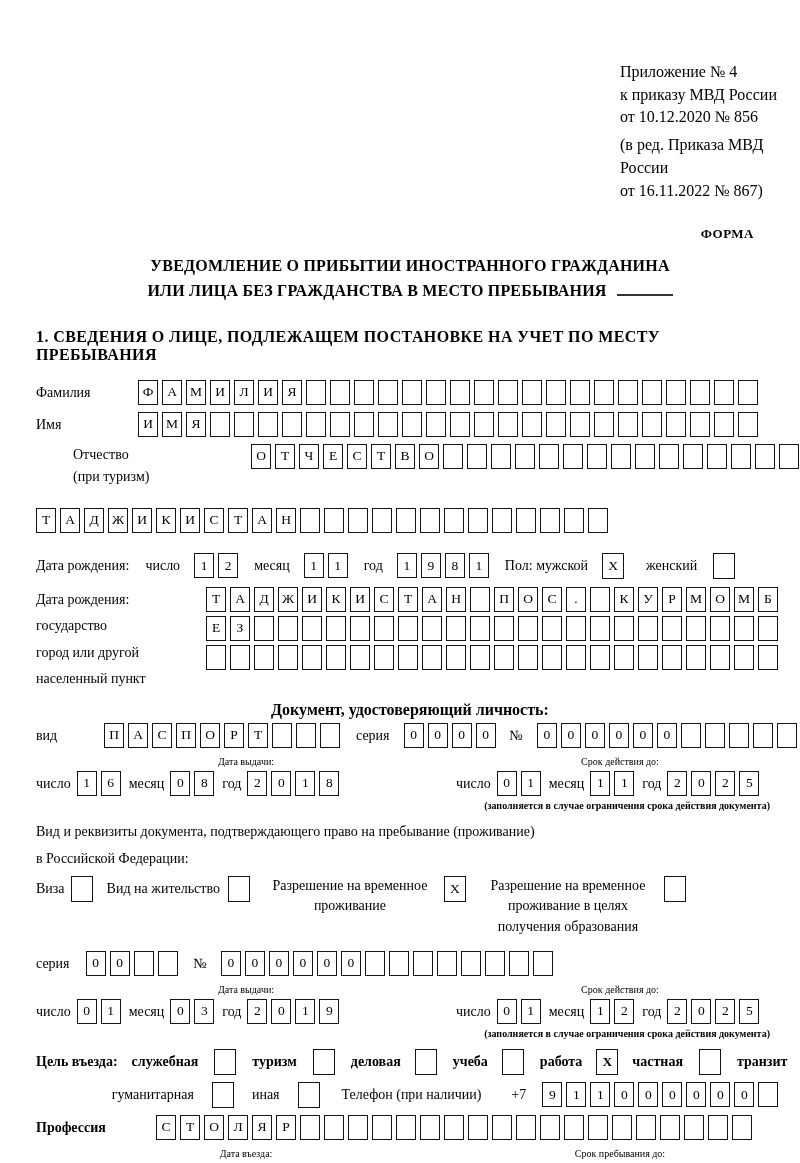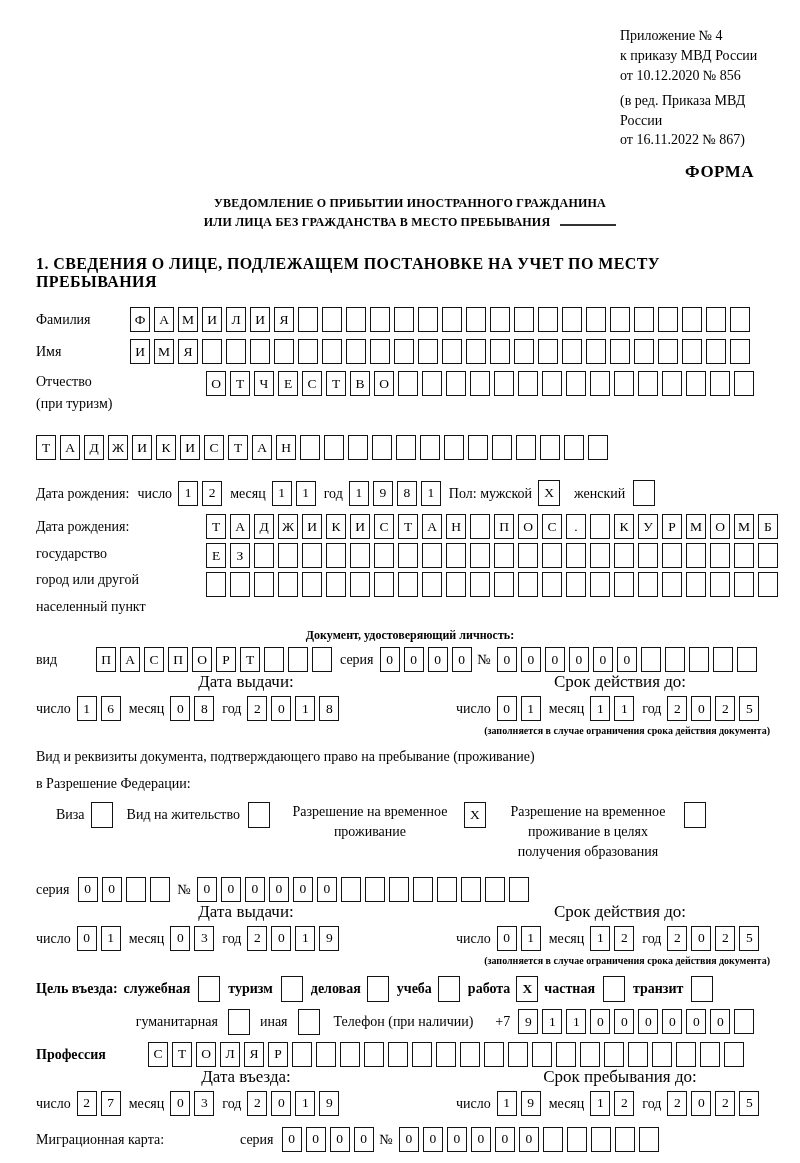--- a/index.html
+++ b/index.html
@@ -2,51 +2,51 @@
 <html lang="ru"><head>
 <meta charset="utf-8">
 <style>
   html,body{margin:0;padding:0;background:#fff;}
   body{
     width:800px;height:1163px;box-sizing:border-box;
     padding:26px 16px 0 36px;overflow:hidden;
     font-family:"Liberation Serif","DejaVu Serif",serif;
     color:#000;font-size:14px;
   }
-  .appendix{margin-left:584px;font-size:14px;line-height:1.42;}
+  .appendix{margin-left:584px;font-size:16px;line-height:1.42;margin-top:35px;}
   .appendix .ed{margin-top:5px;}
-  .forma{text-align:right;padding-right:30px;font-weight:bold;font-size:17px;margin-top:12px;letter-spacing:.5px;}
-  .title{text-align:center;font-weight:bold;font-size:12px;line-height:1.55;margin-top:12px;letter-spacing:.2px;}
+  .forma{text-align:right;padding-right:30px;font-weight:bold;font-size:13px;margin-top:24px;letter-spacing:.5px;}
+  .title{text-align:center;font-weight:bold;font-size:16px;line-height:1.55;margin-top:12px;letter-spacing:.2px;}
   .blankline{display:inline-block;width:56px;border-bottom:2px solid #333;height:1px;margin-left:10px;}
   .sec-head{font-weight:bold;font-size:16px;margin-top:24px;letter-spacing:.4px;}
-  .row{display:flex;align-items:flex-start;margin-top:7px;}
+  .row{display:flex;align-items:flex-start;margin-top:7px;gap:8px;}
   .lbl{line-height:25px;flex-shrink:0;}
   .lbl2{line-height:22px;flex-shrink:0;}
   .cells{display:flex;gap:4px;flex-wrap:nowrap;}
   .cell{
     width:20px;height:25px;box-sizing:border-box;border:1.6px solid #141414;
     display:flex;align-items:center;justify-content:center;
     font-size:13.5px;flex-shrink:0;background:#fff;
   }
   .cbox{
     width:22px;height:26px;box-sizing:border-box;border:1.6px solid #141414;
     display:flex;align-items:center;justify-content:center;font-size:13.5px;flex-shrink:0;background:#fff;
   }
   .gap6{margin-right:6px;} .gap8{margin-right:8px;} .gap10{margin-right:10px;} .gap14{margin-right:14px;}
-  .center-bold{text-align:center;font-weight:bold;font-size:12px;margin-top:8px;}
+  .center-bold{text-align:center;font-weight:bold;font-size:16px;margin-top:8px;}
   .two-col{display:flex;}
   .col-l{width:420px;flex-shrink:0;}
   .col-r{width:328px;flex-shrink:0;}
-  .col-head{text-align:center;font-size:17px;}
+  .col-head{text-align:center;font-size:10px;margin-top:8px;}
   .dg{display:flex;align-items:center;}
   .dg .lbl{margin-right:6px;}
   .dg .cells{margin-right:8px;}
   .note-right{text-align:right;font-size:10px;margin-top:4px;padding-right:14px;font-weight:bold;}
   .para{line-height:1.9;margin-top:8px;}
-  .permit-row{display:flex;align-items:flex-start;margin-top:4px;margin-left:20px;}
+  .permit-row{display:flex;align-items:flex-start;margin-top:4px;}
   .permit-lbl-multi{text-align:center;line-height:1.45;flex-shrink:0;}
   .mplace{display:flex;margin-top:8px;}
   .mplace-labels div{line-height:26.5px;}
   .mplace-cells .cells{margin-bottom:4px;}
 </style>
 </head>
 <body>
 
 <div class="appendix">
   <div>Приложение № 4</div>
@@ -123,21 +123,21 @@
       <div class="cell"></div>
       <div class="cell"></div>
       <div class="cell"></div>
       <div class="cell"></div>
       <div class="cell"></div>
       <div class="cell"></div>
     </div>
 </div>
 
 <div class="row" style="margin-bottom:20px;">
-  <div style="width:170px;flex-shrink:0;">
+  <div style="width:170px;flex-shrink:0;margin-left:37px;">
     <div class="lbl2">Отчество</div>
     <div class="lbl2">(при туризм)</div>
   </div>
   <div class="cells">
       <div class="cell">О</div>
       <div class="cell">Т</div>
       <div class="cell">Ч</div>
       <div class="cell">Е</div>
       <div class="cell">С</div>
       <div class="cell">Т</div>
@@ -384,21 +384,21 @@
         <div class="cell">0</div>
         <div class="cell">2</div>
         <div class="cell">5</div>
       </div>
   </div>
 </div>
 <div class="note-right">(заполняется в случае ограничения срока действия документа)</div>
 
 <div class="para">
   <div>Вид и реквизиты документа, подтверждающего право на пребывание (проживание)</div>
-  <div>в Разрешение Федерации:</div>
+  <div>в Российской Федерации:</div>
 </div>
 
 <div class="permit-row">
   <span class="lbl gap6">Виза</span>
   <div class="cbox gap14"></div>
   <span class="lbl gap8">Вид на жительство</span>
   <div class="cbox gap14"></div>
   <span class="permit-lbl-multi gap8" style="width:172px;">Разрешение на временное проживание</span>
   <div class="cbox gap14">X</div>
   <span class="permit-lbl-multi gap8" style="width:176px;">Разрешение на временное проживание в целях получения образования</span>

